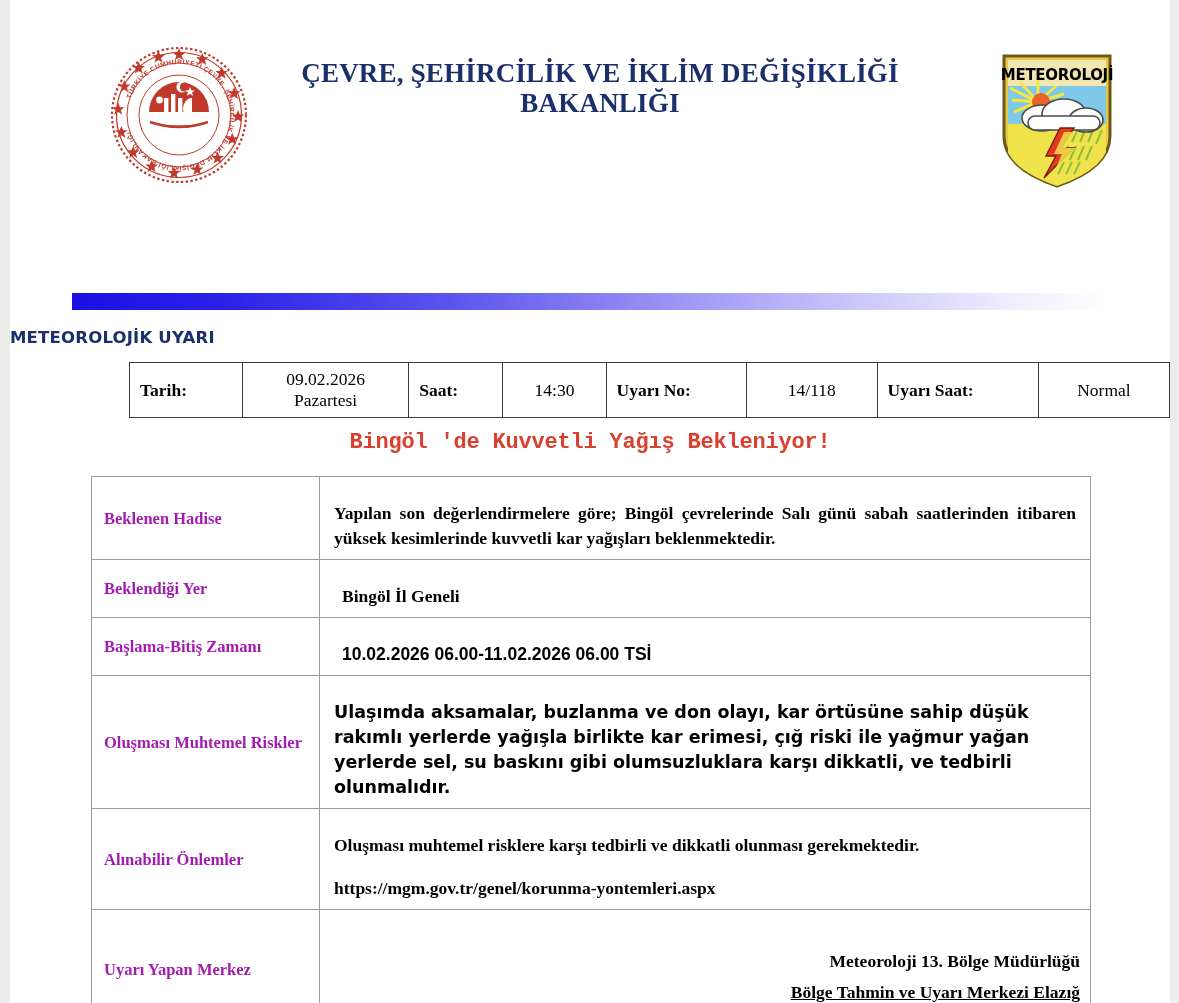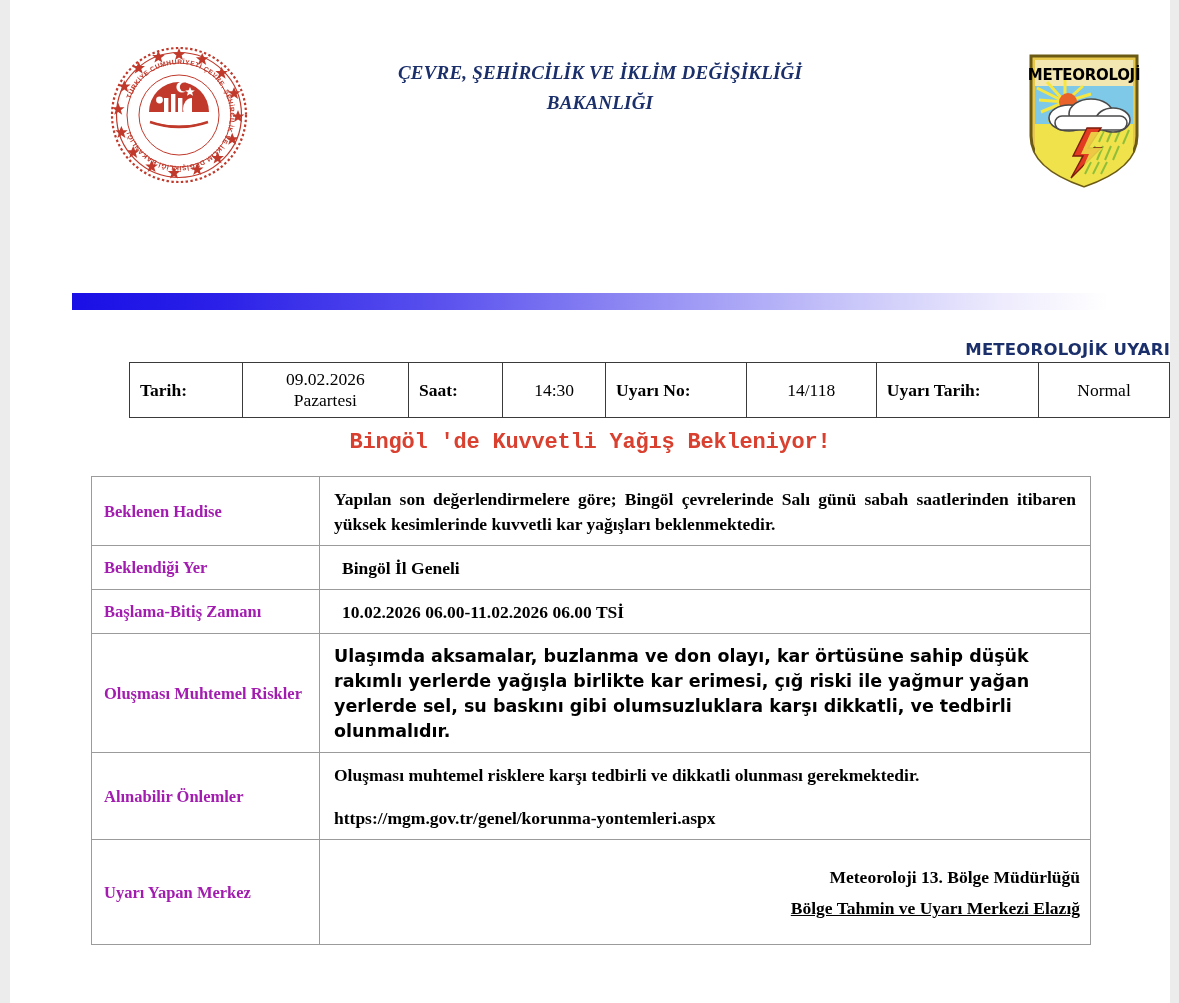--- a/index.html
+++ b/index.html
@@ -30,45 +30,44 @@
   }
   .ministry-seal {
     position: absolute;
     left: 96px;
     top: 42px;
     width: 146px;
     height: 146px;
   }
   .meteo-shield {
     position: absolute;
-    left: 1015px;
+    left: 988px;
     top: 50px;
     width: 118px;
     height: 140px;
   }
   .header-titles {
     position: absolute;
     left: 260px;
     top: 58px;
     width: 660px;
     text-align: center;
     color: #1b2f6b;
   }
   .title-tc {
     font-size: 21px;
     font-weight: bold;
     letter-spacing: .4px;
     line-height: 26px;
   }
   .title-main {
-    font-size: 19px;
+    font-size: 27px;
     font-weight: bold;
     line-height: 30px;
     letter-spacing: .2px;
-    font-style: italic;
   }
   .title-sub {
     font-size: 20.5px;
     font-weight: bold;
     line-height: 30px;
     margin-top: 6px;
     letter-spacing: .1px;
   }
 
   
@@ -78,23 +77,23 @@
     top: 293px;
     width: 1036px;
     height: 17px;
     background: linear-gradient(to right, #1a10e6 0%, #2a20e8 14%, #5b52ee 36%, #9a95f4 58%, #cbc8fa 76%, #eeecfd 90%, #ffffff 100%);
   }
 
   
   .warning-heading {
     position: absolute;
     left: 0;
-    top: 340px;
+    top: 328px;
     width: 1160px;
-    text-align: right;
+    text-align: left;
     font-family: "DejaVu Sans", "Liberation Sans", sans-serif;
     font-size: 16.5px;
     font-weight: bold;
     color: #1b2f6b;
     letter-spacing: .2px;
   }
 
   
   .info-table {
     position: absolute;
@@ -151,38 +150,38 @@
   .main-table td.label {
     width: 215px;
     padding: 8px 0 8px 12px;
     color: #a21caf;
     font-size: 16.5px;
     font-weight: bold;
     line-height: 21px;
     margin-top: 28px;
   }
   .main-table td.content {
-    padding: 10px 10px 8px 14px;
+    padding: 24px 10px 8px 14px;
     font-size: 17.5px;
     font-weight: bold;
     color: #000;
     line-height: 25px;
   }
   .c-justify {
     text-align: justify;
     text-justify: inter-word;
     padding-right: 14px !important;
   }
   .c-sans {
     font-family: "DejaVu Sans", "Liberation Sans", sans-serif;
     font-size: 16.5px;
     line-height: 25px;
   }
   .c-sans-lg {
-    font-family: Liberation Serif, serif;
+    font-family: Liberation Sans, sans-serif;
     font-size: 19px;
   }
   .c-center {
     text-align: right;
   }
   .url-line {
     margin-top: 18px;
   }
   .center-line-2 {
     margin-top: 6px;
@@ -363,21 +362,21 @@
         <tr>
       <td class="lbl" style="width:98px">Tarih:</td>
       <td class="val" style="width:155px">
         <div>09.02.2026</div>
         <div>Pazartesi</div>
       </td>
       <td class="lbl" style="width:78px">Saat:</td>
       <td class="val" style="width:88px">14:30</td>
       <td class="lbl" style="width:126px">Uyarı No:</td>
       <td class="val" style="width:118px">14/118</td>
-      <td class="lbl" style="width:148px">Uyarı Tarih:</td>
+      <td class="lbl" style="width:148px">Uyarı Saat:</td>
       <td class="val" style="width:118px">Normal</td>
     </tr>
   </tbody>
     </table>
 
   <div class="red-headline">Bingöl 'de Kuvvetli Yağış Bekleniyor!</div>
 
   <table class="main-table">
     <tbody>
         <tr>

